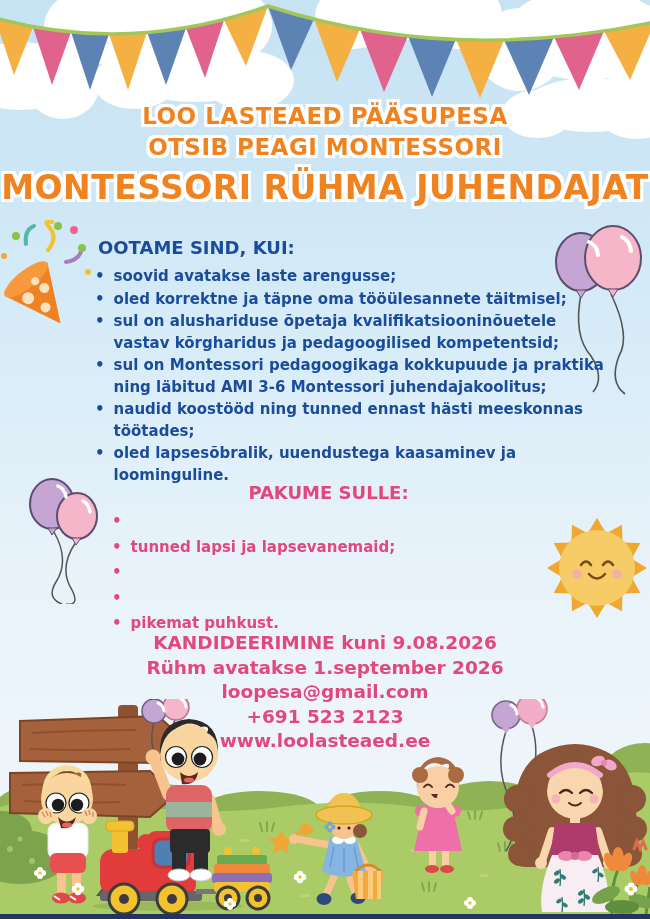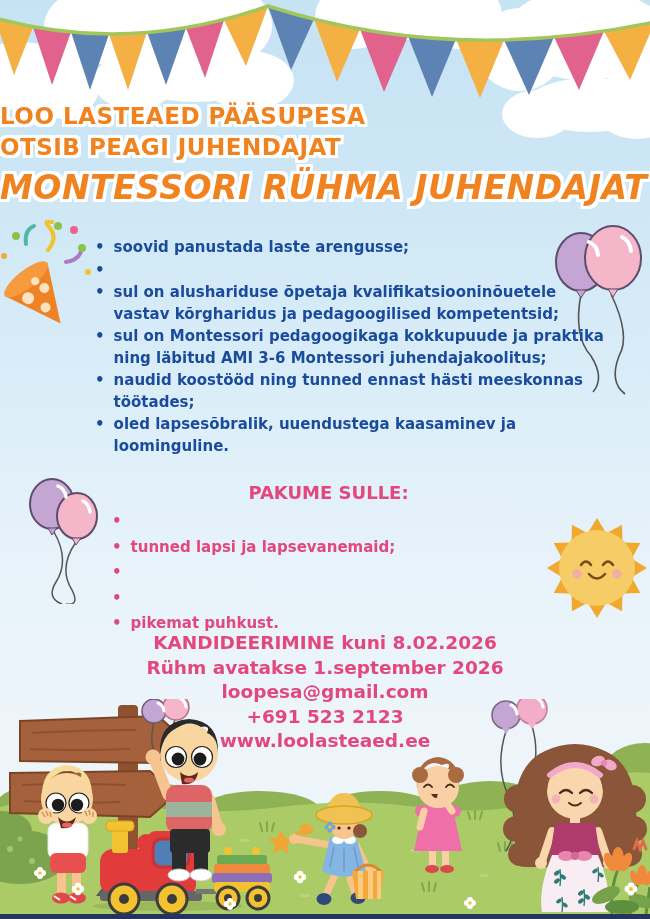--- a/index.html
+++ b/index.html
@@ -6,26 +6,26 @@
   .poster{
     position:relative;width:650px;height:919px;overflow:hidden;
     font-family:"DejaVu Sans","Liberation Sans",sans-serif;
     background:linear-gradient(180deg,#c6e3f4 0%,#cde6f5 18%,#d9edf8 40%,#e7f2fa 60%,#edf5fb 78%,#eef6fb 100%);
   }
   .cloud{position:absolute;background:#fff;border-radius:50%;}
   .cloud:before,.cloud:after{content:"";position:absolute;background:#fff;border-radius:50%;}
   .cloud:before{width:55%;height:90%;left:-18%;top:22%;}
   .cloud:after{width:60%;height:95%;right:-16%;top:18%;}
   .bunting{position:absolute;top:0;left:0;}
-  .title-block{position:absolute;top:101px;left:0;right:0;
+  .title-block{position:absolute;top:101px;left:0;right:0;text-align:center;
     color:#F0821F;font-weight:bold;
     text-shadow:-3px -3px 0 #fff,0 -3px 0 #fff,3px -3px 0 #fff,-3px 0 0 #fff,
                  3px 0 0 #fff,-3px 3px 0 #fff,0 3px 0 #fff,3px 3px 0 #fff;}
   .title-sub{font-size:23px;line-height:31px;letter-spacing:.5px;}
-  .title-main{font-size:33px;line-height:44px;margin-top:3px;letter-spacing:.5px;font-style:italic;}
+  .title-main{font-size:33px;line-height:44px;margin-top:3px;letter-spacing:.5px;}
   .list-section{position:absolute;}
   .sect-expect{top:237px;left:95px;width:515px;color:#1B4C9C;}
   .sect-offer{top:482px;left:112px;width:430px;color:#E2477D;text-align:center;}
   .sect-head{font-size:18px;font-weight:bold;margin:0 0 8px 3px;}
   .blist{list-style:none;margin:0;padding:0;font-size:15px;font-weight:bold;}
   .blist li{display:flex;gap:9px;line-height:21.5px;margin-bottom:1px;}
   .sect-offer .blist li{margin-bottom:4px;}
   .dot{flex:0 0 auto;}
   .contact{position:absolute;top:631px;left:0;right:0;text-align:center;
     color:#E2477D;font-weight:bold;font-size:18.5px;line-height:24.5px;}
@@ -58,21 +58,21 @@
     <polygon points="408,36 456,39 432,97" fill="#5C83B4"></polygon>
     <polygon points="456,39 504,40 480,98" fill="#F4B042"></polygon>
     <polygon points="504,40 554,37 529,95" fill="#5C83B4"></polygon>
     <polygon points="554,37 604,31 579,90" fill="#E0628D"></polygon>
     <polygon points="604,31 655,22 630,80" fill="#F4B042"></polygon>
     <path d="M-5,18 Q130,55 268,6 Q450,65 655,22" fill="none" stroke="#A3C65B" stroke-width="3.5"></path>
   </svg>
 
   <div class="title-block">
     <div class="title-sub">LOO LASTEAED PÄÄSUPESA</div>
-    <div class="title-sub">OTSIB PEAGI JUHENDAJAT</div>
+    <div class="title-sub">OTSIB PEAGI MONTESSORI</div>
     <div class="title-main">MONTESSORI RÜHMA JUHENDAJAT</div>
   </div>
 
   <svg class="decor" style="left:-4px;top:220px;" width="100" height="115" viewBox="0 0 100 115">
     <g transform="rotate(-38 40 72)">
       <polygon points="13,56 67,56 40,112" fill="#EF8224"></polygon>
       <ellipse cx="40" cy="56" rx="27" ry="9" fill="#F79A3E"></ellipse>
       <circle cx="30" cy="72" r="6" fill="#FBE3C0"></circle>
       <circle cx="49" cy="74" r="5" fill="#FBE3C0"></circle>
       <circle cx="38" cy="90" r="5" fill="#FBE3C0"></circle>
@@ -105,27 +105,29 @@
     <path d="M52,66 q-18,26 -4,48 q8,16 -6,14" fill="none" stroke="#555" stroke-width="1.5"></path>
     <ellipse cx="28" cy="28" rx="22" ry="25" fill="#C4A5D4" stroke="#5e4d6e" stroke-width="2"></ellipse>
     <ellipse cx="53" cy="40" rx="20" ry="23" fill="#F4B6C8" stroke="#5e4d6e" stroke-width="2"></ellipse>
     <path d="M34,10 q7,3 8,11" fill="none" stroke="#fff" stroke-width="3.5" stroke-linecap="round"></path>
     <path d="M59,25 q6,3 7,11" fill="none" stroke="#fff" stroke-width="3.5" stroke-linecap="round"></path>
     <polygon points="24,52 33,52 28,59" fill="#C4A5D4" stroke="#5e4d6e"></polygon>
     <polygon points="48,62 57,62 52,69" fill="#F4B6C8" stroke="#5e4d6e"></polygon>
   </svg>
 
   <section class="list-section sect-expect">
+    <h2 class="sect-head">OOTAME SIND, KUI:</h2>
     <ul class="blist">
       <li>
           <span class="dot">•</span>
-          <span>soovid panustada laste arengusse;</span>
-        </li>
-      <li>
-          <span class="dot">•</span>
+          <span>soovid avatakse laste arengusse;</span>
+        </li>
+      <li>
+          <span class="dot">•</span>
+          <span>oled korrektne ja täpne oma tööülesannete täitmisel;</span>
         </li>
       <li>
           <span class="dot">•</span>
           <span>sul on alushariduse õpetaja kvalifikatsiooninõuetele vastav kõrgharidus ja pedagoogilised kompetentsid;</span>
         </li>
       <li>
           <span class="dot">•</span>
           <span>sul on Montessori pedagoogikaga kokkupuude ja praktika ning läbitud AMI 3-6 Montessori juhendajakoolitus;</span>
         </li>
       <li>
@@ -166,21 +168,21 @@
     <polygon fill="#F0A830" points="104,56 88.8,65.3 97.3,81 79.5,81.5 79,99.3 63.3,90.8 54,106 44.7,90.8 29,99.3 28.5,81.5 10.7,81 19.2,65.3 4,56 19.2,46.7 10.7,31 28.5,30.5 29,12.7 44.7,21.2 54,6 63.3,21.2 79,12.7 79.5,30.5 97.3,31 88.8,46.7"></polygon>
     <circle cx="54" cy="56" r="38" fill="#F6CC66"></circle>
     <path d="M38,53 q5,-7 10,0" fill="none" stroke="#7A4A1E" stroke-width="2.5" stroke-linecap="round"></path>
     <path d="M60,53 q5,-7 10,0" fill="none" stroke="#7A4A1E" stroke-width="2.5" stroke-linecap="round"></path>
     <path d="M46,62 q8,9 16,0" fill="none" stroke="#7A4A1E" stroke-width="2.5" stroke-linecap="round"></path>
     <circle cx="34" cy="62" r="5" fill="#F2A8B0" opacity=".8"></circle>
     <circle cx="74" cy="62" r="5" fill="#F2A8B0" opacity=".8"></circle>
   </svg>
 
   <div class="contact">
-    <div>KANDIDEERIMINE kuni 8.02.2026</div>
+    <div>KANDIDEERIMINE kuni 9.08.2026</div>
     <div>Rühm avatakse 1.september 2026</div>
     <div>loopesa@gmail.com</div>
     <div>+691 523 2123</div>
     <div>www.loolasteaed.ee</div>
   </div>
 
   <svg class="scene" width="650" height="220" viewBox="0 0 650 220">
 
     <g fill="#8FB254">
       <ellipse cx="40" cy="108" rx="45" ry="22"></ellipse>

